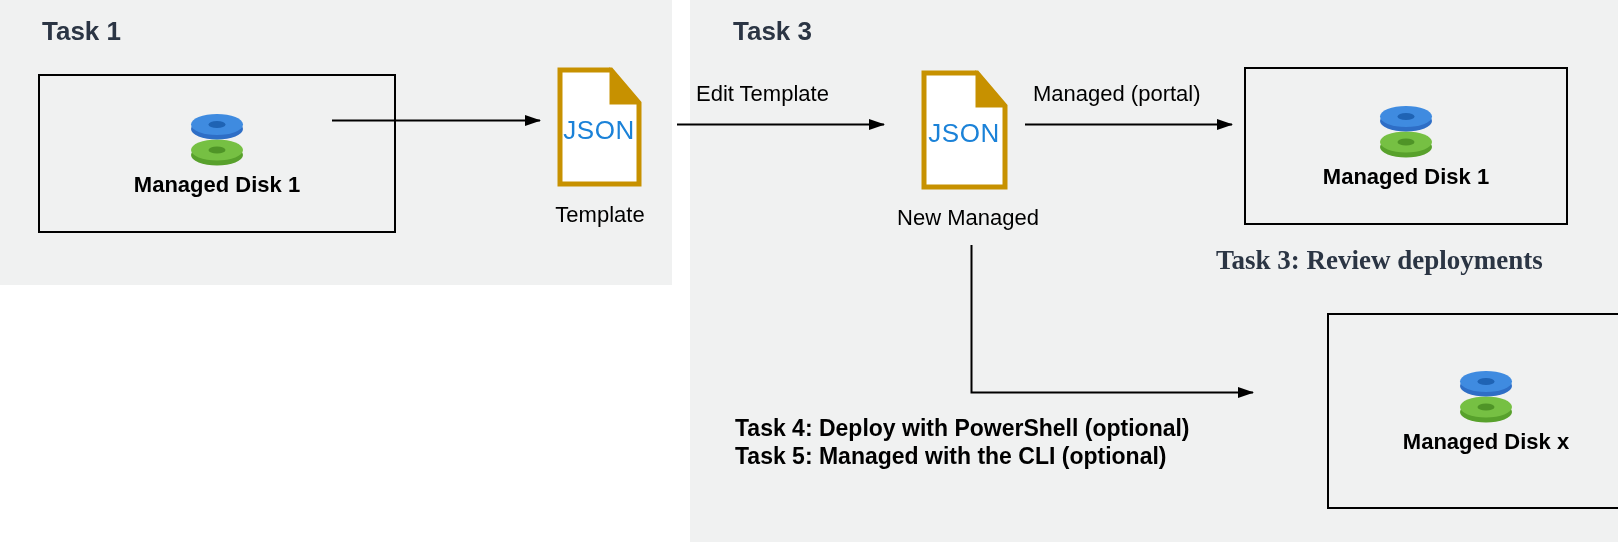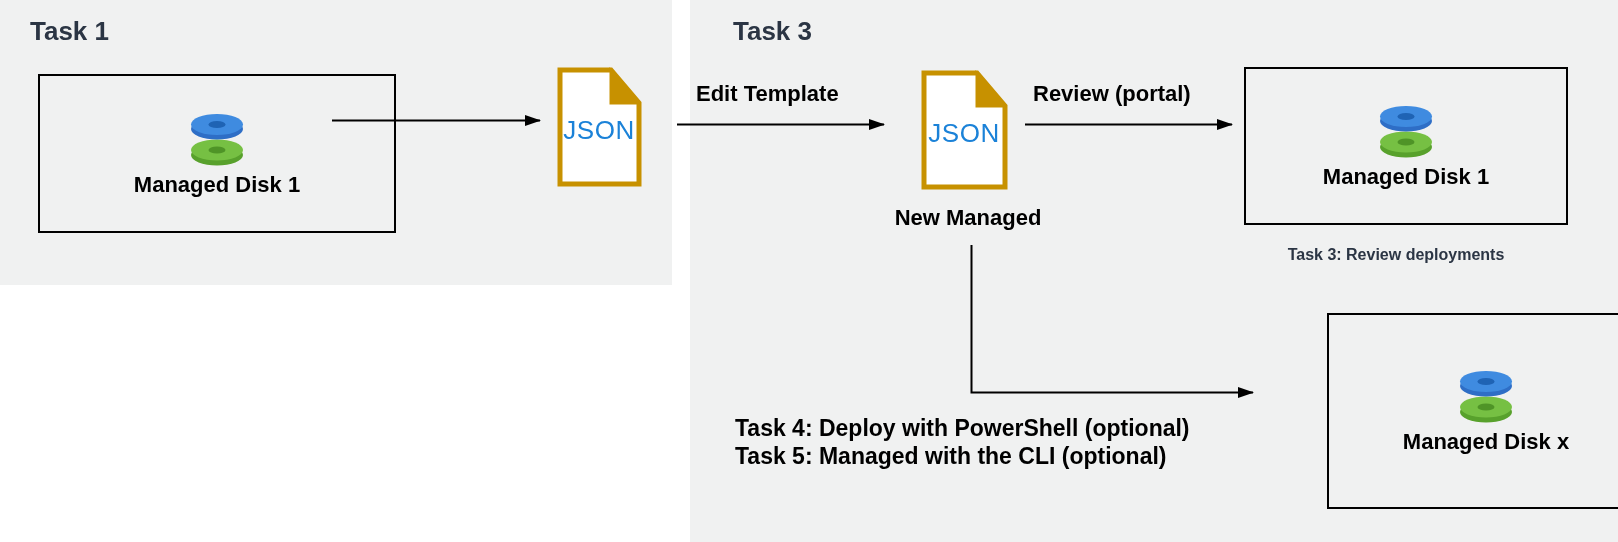--- a/index.html
+++ b/index.html
@@ -11,21 +11,21 @@
   }
   .panel{position:absolute;background:var(--panel_bg,#f0f1f1);}
   .panel-left{left:0;top:0;width:672px;height:285px;}
   .panel-right{left:690px;top:0;width:928px;height:542px;}
 
   .title{
     position:absolute;font-size:26px;font-weight:700;line-height:1;
     color:var(--title_text,#2b3544);white-space:nowrap;
   }
   .label{
-    position:absolute;font-size:22px;font-weight:700;line-height:1;
+    position:absolute;font-size:22px;font-weight:400;line-height:1;
     color:var(--label_text,#000);white-space:nowrap;
   }
   .label.centered{text-align:center;}
 
   .disk-box{
     position:absolute;border:2px solid var(--box_border,#000);
     box-sizing:border-box;display:flex;flex-direction:column;
     align-items:center;justify-content:center;gap:8px;
   }
   .disk-box .box-label{
@@ -48,70 +48,71 @@
   }
 </style>
 </head>
 <body>
 
 <div class="canvas">
 
   <div class="panel panel-left"></div>
   <div class="panel panel-right"></div>
 
-  <div class="title" style="left:30px;top:18px;">Task 1</div>
+  <div class="title" style="left:42px;top:18px;">Task 1</div>
 
   <div class="disk-box" style="left:38px;top:74px;width:358px;height:159px;">
     <svg width="58" height="54" viewBox="0 0 58 54" aria-hidden="true">
       <ellipse cx="29" cy="43" rx="26" ry="10.5" style="fill:var(--disk_green_side,#58a12c)"></ellipse>
       <ellipse cx="29" cy="38" rx="26" ry="10.5" style="fill:var(--disk_green_top,#76c043)"></ellipse>
       <ellipse cx="29" cy="38" rx="8.5" ry="3.6" style="fill:var(--disk_green_hole,#4f9427)"></ellipse>
       <ellipse cx="29" cy="17" rx="26" ry="10.5" style="fill:var(--disk_blue_side,#2e6ec6)"></ellipse>
       <ellipse cx="29" cy="12.5" rx="26" ry="10.5" style="fill:var(--disk_blue_top,#3f8be0)"></ellipse>
       <ellipse cx="29" cy="12.5" rx="8.5" ry="3.6" style="fill:var(--disk_blue_hole,#1f63b4)"></ellipse>
     </svg>
     <div class="box-label">Managed Disk 1</div>
   </div>
 
   <div class="json-icon" style="left:557px;top:67px;">
     <svg width="85" height="120" viewBox="0 0 85 120" aria-hidden="true">
       <path d="M3,3 H54 L82,36 V117 H3 Z" style="fill:var(--json_fill,#fff);stroke:var(--json_gold,#c79100);" stroke-width="5" stroke-linejoin="miter"></path>
       <path d="M54,4 L81,36 L54,36 Z" style="fill:var(--json_gold,#c79100);stroke:var(--json_gold,#c79100);" stroke-width="3"></path>
       <text x="42" y="72">JSON</text>
     </svg>
   </div>
+  <div class="label centered" style="left:510px;top:204px;width:180px;">Template</div>
 
   <div class="title" style="left:733px;top:18px;">Task 3</div>
 
   <div class="label" style="left:696px;top:83px;">Edit Template</div>
 
   <div class="json-icon" style="left:921px;top:70px;">
     <svg width="87" height="120" viewBox="0 0 87 120" aria-hidden="true">
       <path d="M3,3 H56 L84,36 V117 H3 Z" style="fill:var(--json_fill,#fff);stroke:var(--json_gold,#c79100);" stroke-width="5" stroke-linejoin="miter"></path>
       <path d="M56,4 L83,36 L56,36 Z" style="fill:var(--json_gold,#c79100);stroke:var(--json_gold,#c79100);" stroke-width="3"></path>
       <text x="43" y="72">JSON</text>
     </svg>
   </div>
   <div class="label centered" style="left:868px;top:207px;width:200px;">New Managed</div>
 
-  <div class="label" style="left:1033px;top:83px;">Review (portal)</div>
+  <div class="label" style="left:1033px;top:83px;">Managed (portal)</div>
 
   <div class="disk-box" style="left:1244px;top:67px;width:324px;height:158px;">
     <svg width="58" height="54" viewBox="0 0 58 54" aria-hidden="true">
       <ellipse cx="29" cy="43" rx="26" ry="10.5" style="fill:var(--disk_green_side,#58a12c)"></ellipse>
       <ellipse cx="29" cy="38" rx="26" ry="10.5" style="fill:var(--disk_green_top,#76c043)"></ellipse>
       <ellipse cx="29" cy="38" rx="8.5" ry="3.6" style="fill:var(--disk_green_hole,#4f9427)"></ellipse>
       <ellipse cx="29" cy="17" rx="26" ry="10.5" style="fill:var(--disk_blue_side,#2e6ec6)"></ellipse>
       <ellipse cx="29" cy="12.5" rx="26" ry="10.5" style="fill:var(--disk_blue_top,#3f8be0)"></ellipse>
       <ellipse cx="29" cy="12.5" rx="8.5" ry="3.6" style="fill:var(--disk_blue_hole,#1f63b4)"></ellipse>
     </svg>
     <div class="box-label">Managed Disk 1</div>
   </div>
 
-  <div class="title centered" style="left:1216px;top:247px;width:360px;font-size:16px;text-align:center;">Task 3: Review deployments</div>
+  <div class="title centered" style="left:1216px;top:247px;width:360px;font-size:27px;font-family:Liberation Serif, serif;">Task 3: Review deployments</div>
 
   <div class="disk-box" style="left:1327px;top:313px;width:318px;height:196px;">
     <svg width="58" height="54" viewBox="0 0 58 54" aria-hidden="true">
       <ellipse cx="29" cy="43" rx="26" ry="10.5" style="fill:var(--disk_green_side,#58a12c)"></ellipse>
       <ellipse cx="29" cy="38" rx="26" ry="10.5" style="fill:var(--disk_green_top,#76c043)"></ellipse>
       <ellipse cx="29" cy="38" rx="8.5" ry="3.6" style="fill:var(--disk_green_hole,#4f9427)"></ellipse>
       <ellipse cx="29" cy="17" rx="26" ry="10.5" style="fill:var(--disk_blue_side,#2e6ec6)"></ellipse>
       <ellipse cx="29" cy="12.5" rx="26" ry="10.5" style="fill:var(--disk_blue_top,#3f8be0)"></ellipse>
       <ellipse cx="29" cy="12.5" rx="8.5" ry="3.6" style="fill:var(--disk_blue_hole,#1f63b4)"></ellipse>
     </svg>

